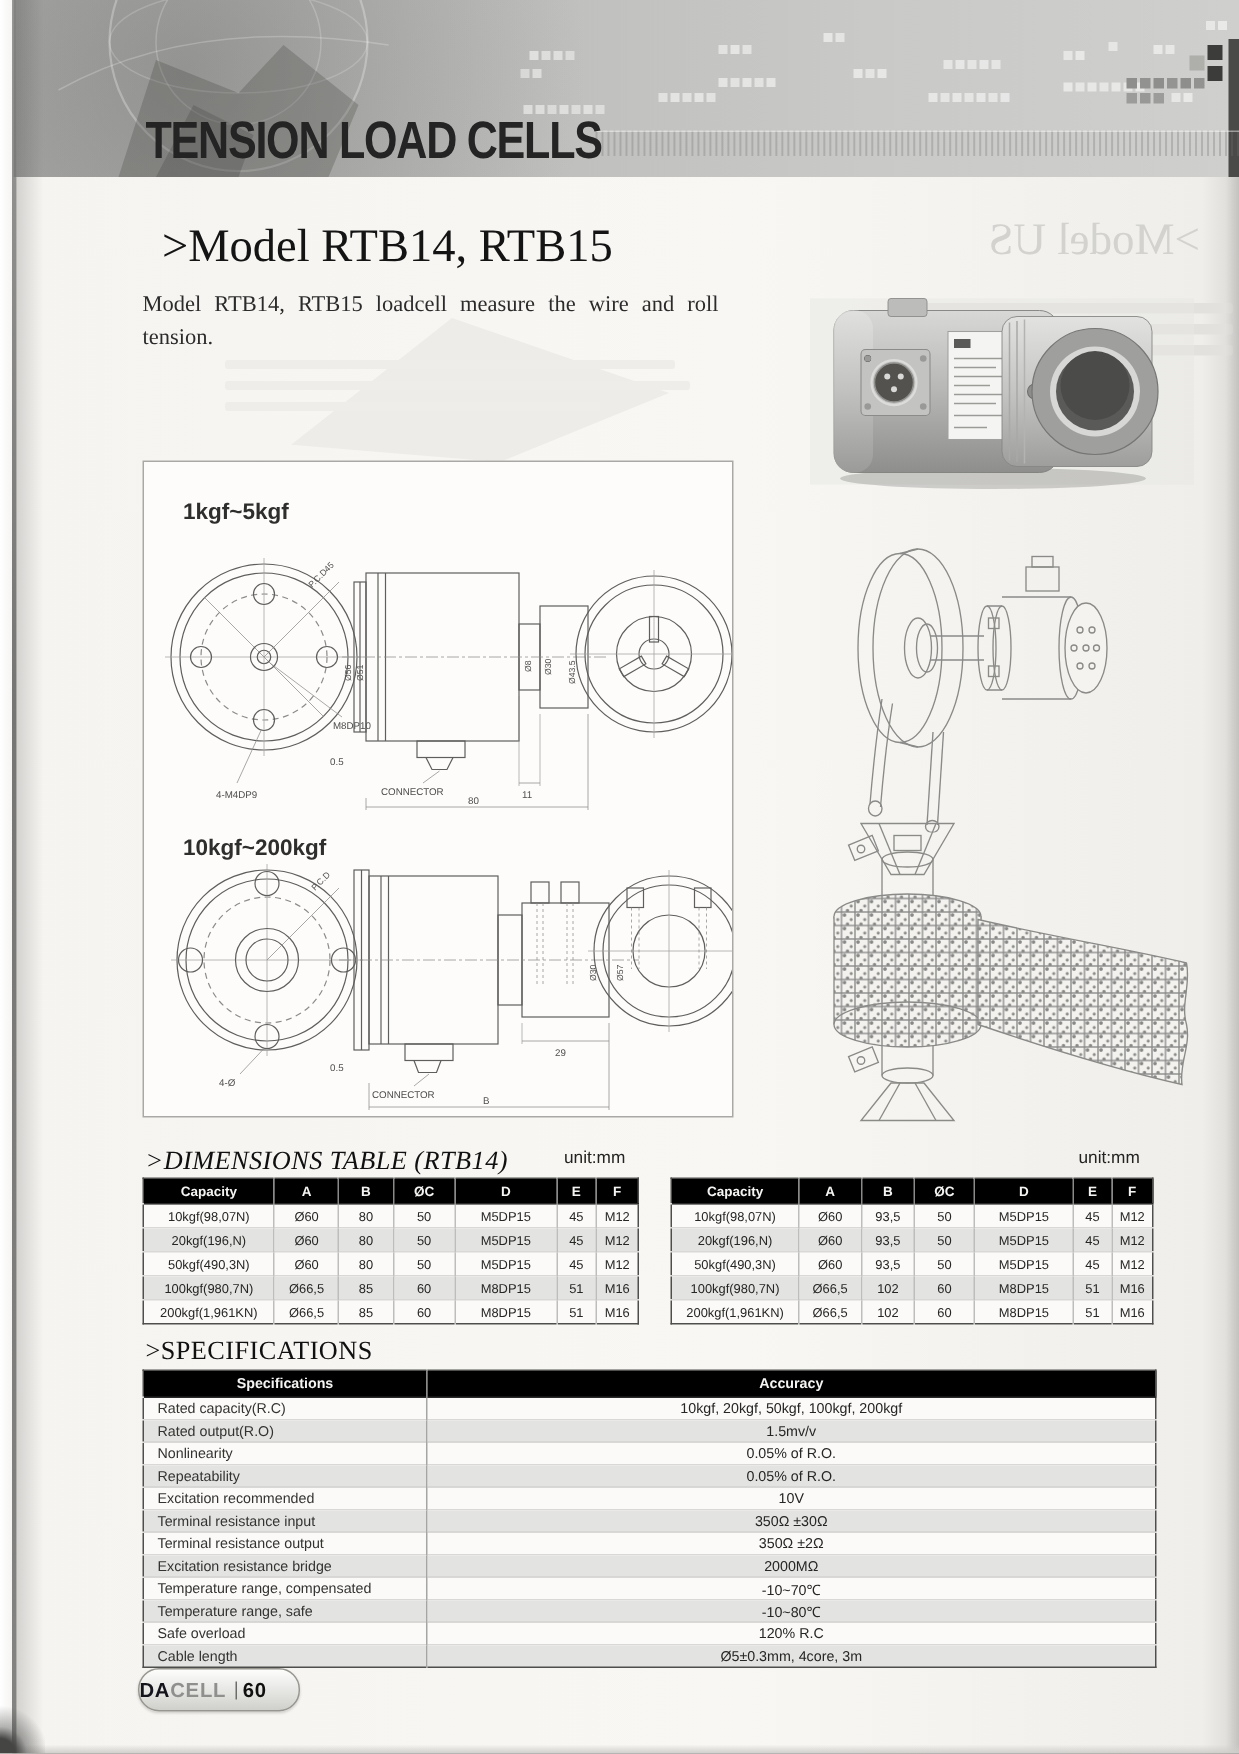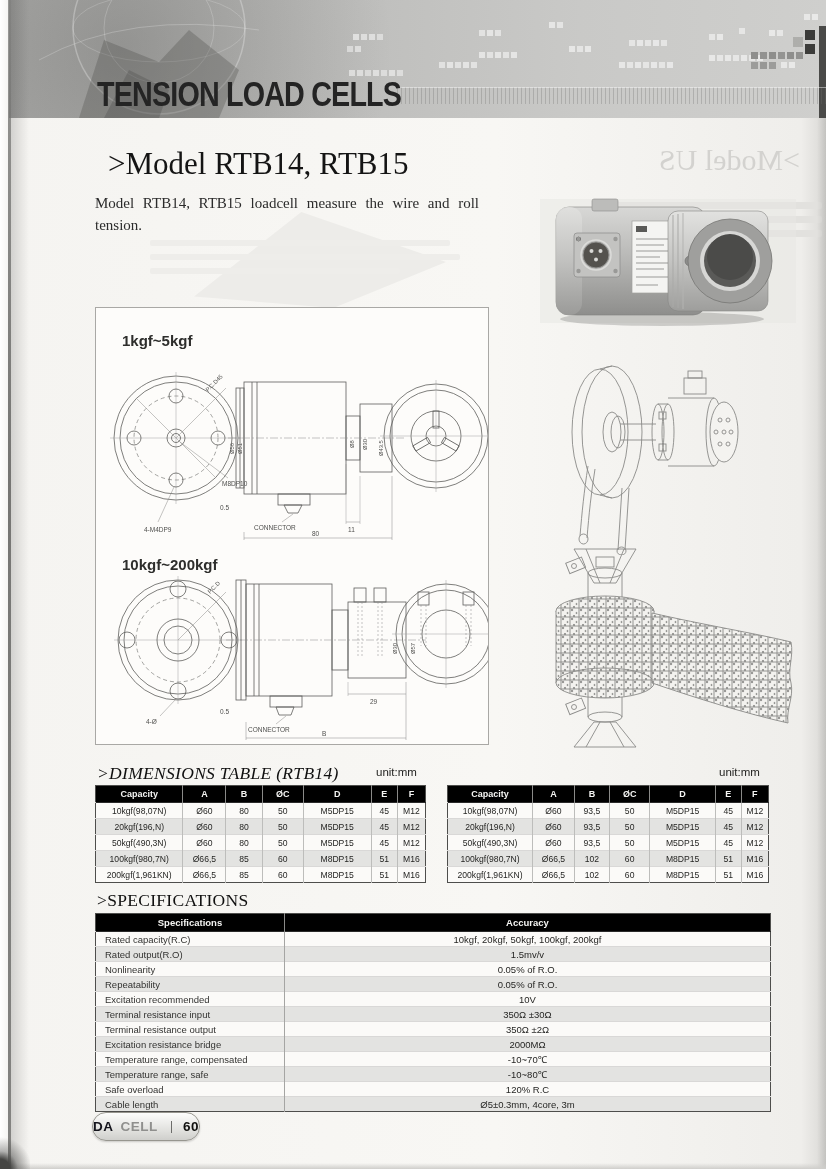--- a/index.html
+++ b/index.html
@@ -73,21 +73,21 @@
   th:first-child{border-left:none;}
   td{height:15px;font-size:8.6px;color:#262624;text-align:center;padding:0 2px;border-left:1px solid #bdbdbb;border-top:1px solid rgba(140,140,138,.30);overflow:hidden;white-space:nowrap;}
   td:first-child{border-left:none;}
   tbody tr:nth-child(even) td{background:#e3e3e1;}
   .spec-table th{height:17px;font-size:9.5px;}
   .spec-table td{height:14px;font-size:9.5px;text-align:center;}
   .spec-table td:first-child{text-align:left;padding-left:9px;color:#333331;}
   .spec-table td+td{border-left:1px solid #a5a5a3;}
   
   .badge{position:absolute;left:92px;top:1112px;width:106px;height:27px;border:1px solid #97968f;border-radius:14px;
-         background:linear-gradient(180deg,#fdfdfc,#dededb 70%,#cfcfcc);display:flex;align-items:center;justify-content:space-between;
+         background:linear-gradient(180deg,#fdfdfc,#dededb 70%,#cfcfcc);display:flex;align-items:center;justify-content:flex-start;
          box-shadow:0 1px 2px rgba(0,0,0,.18);z-index:10;font-size:13.5px;font-weight:700;letter-spacing:.5px;}
   .badge .b-dark{color:#14141c;}
   .badge .b-light{color:#8f8f8d;}
   .badge .b-sep{width:1px;height:12px;background:#6c6c6a;margin:0 4px 0 6px;}
   .badge .b-num{color:#10100e;}
   .right-strip{position:absolute;right:0;top:118px;width:9px;height:1051px;background:linear-gradient(90deg,rgba(0,0,0,0),rgba(0,0,0,.10));z-index:36;}
 </style>
 </head>
 <body>
 

